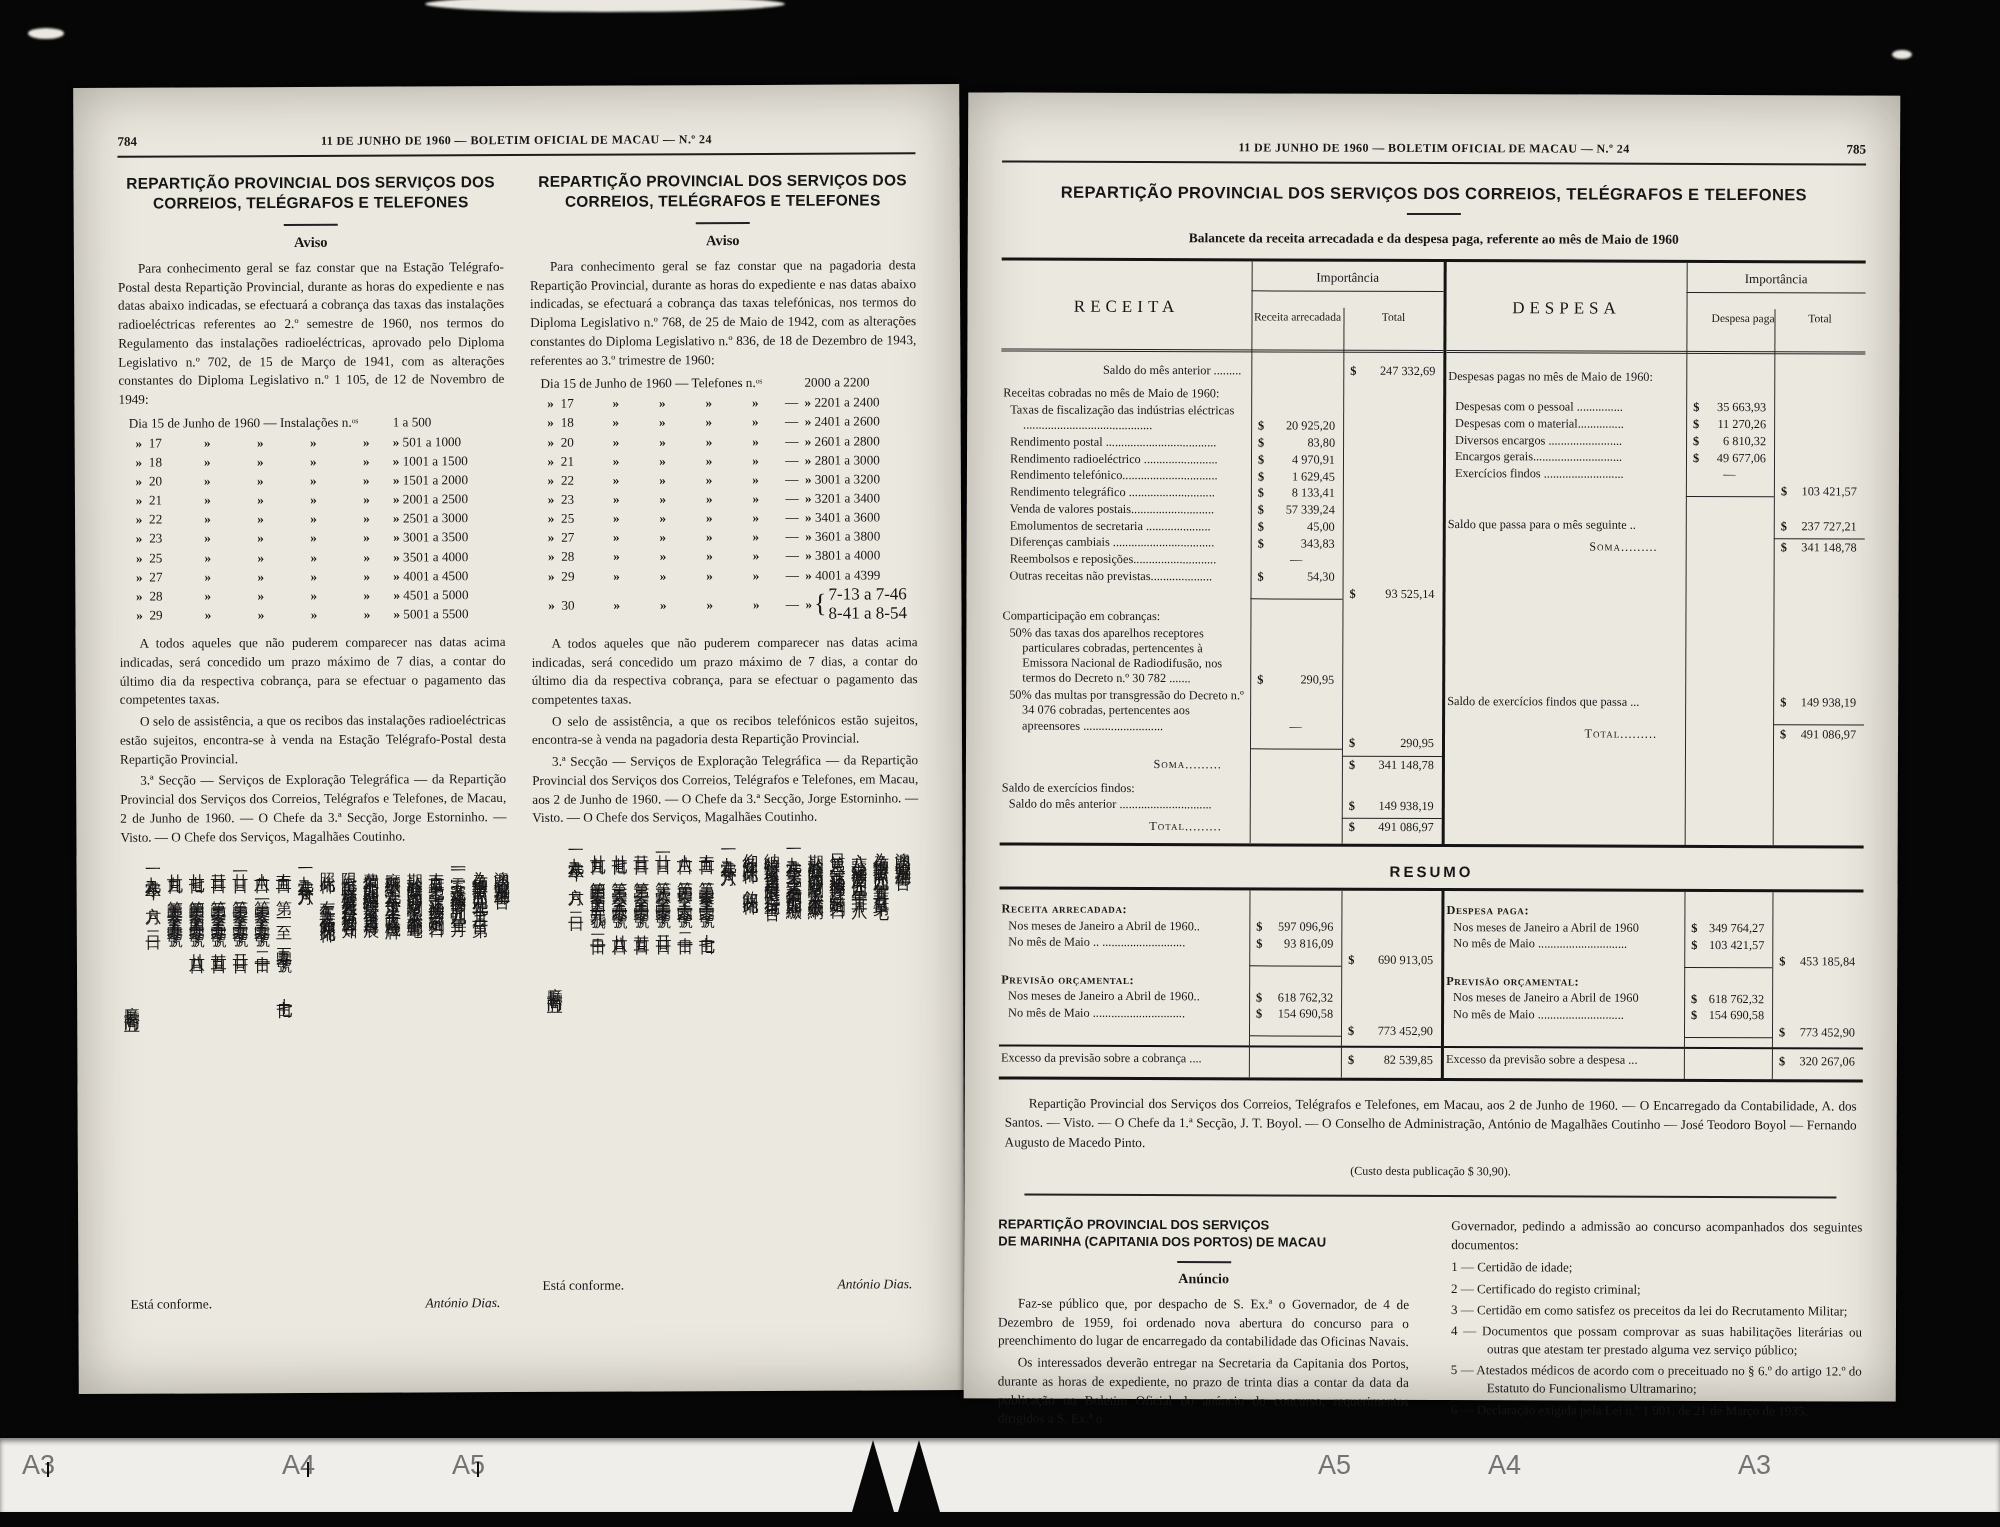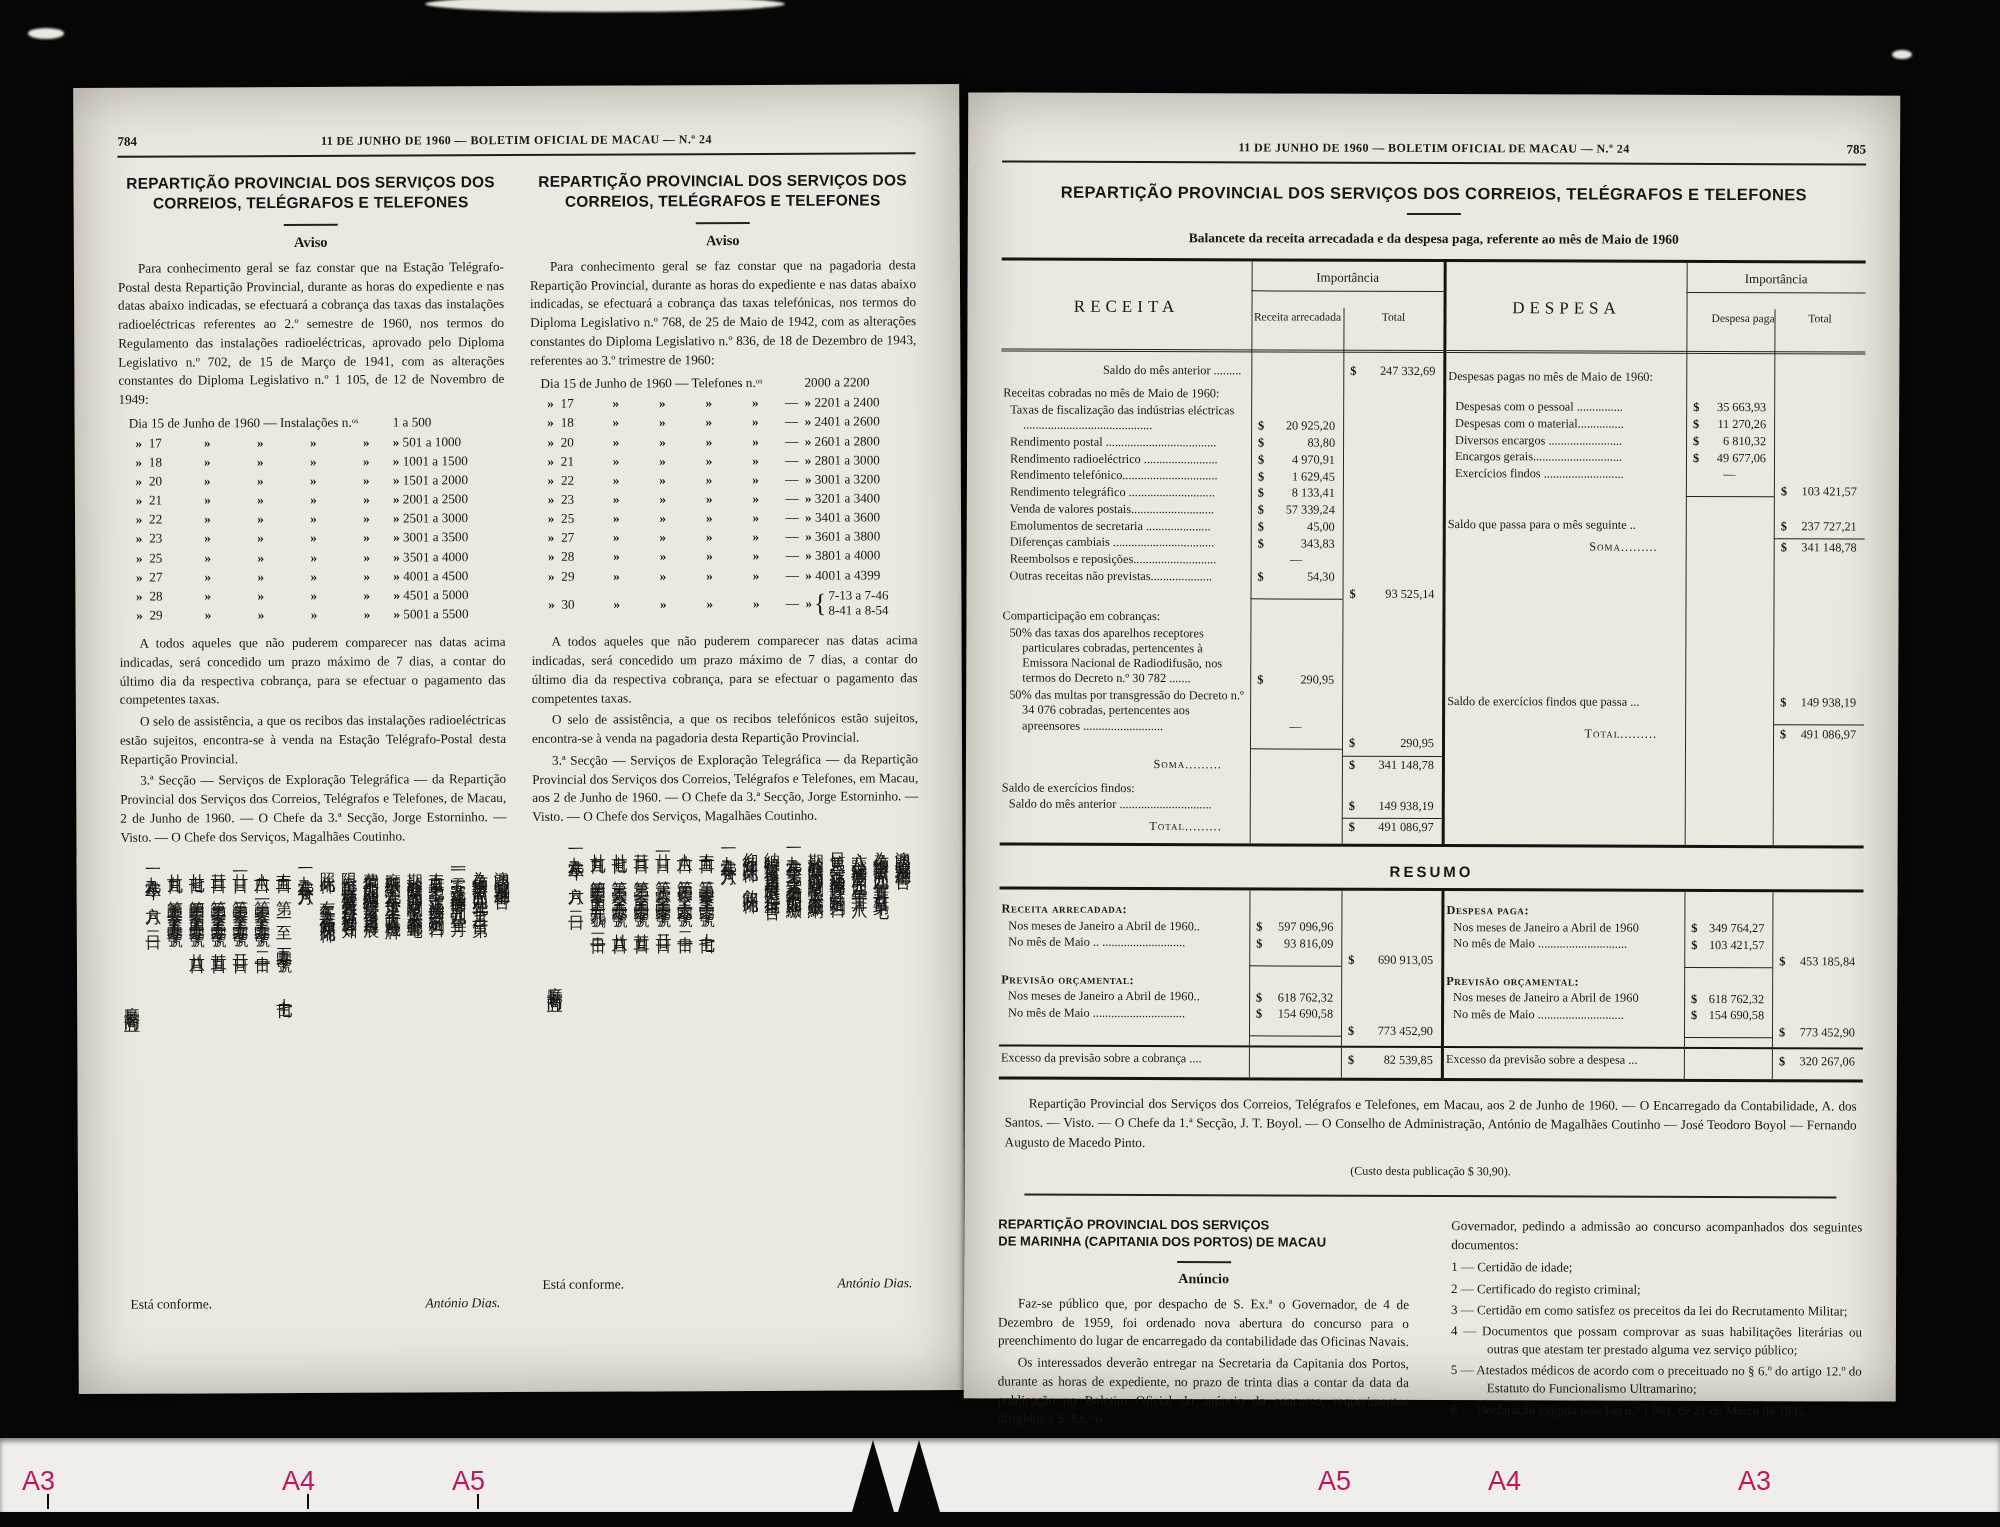--- a/index.html
+++ b/index.html
@@ -33,21 +33,21 @@
   .sfirst .sfr{width:112px;}
   .srow{display:flex;align-items:baseline;line-height:1.45;}
   .slead{width:20px;text-align:center;font-weight:bold;}
   .sday{width:32px;}
   .sq{flex:1;text-align:center;font-weight:bold;}
   .sdash{width:26px;text-align:center;}
   .srange{width:112px;}
   .srange .rq{font-weight:bold;}
   .brace-group{display:flex;align-items:center;}
   .brace{font-size:26px;font-weight:normal;margin:0 2px;}
-  .b2{font-size:13px;line-height:1.15;}
+  .b2{font-size:17px;line-height:1.15;}
 
   .cjk-wrap{display:flex;justify-content:center;margin-top:14px;}
   .cjk{writing-mode:vertical-rl;height:424px;font-size:16px;line-height:1.05;
        font-family:"DejaVu Sans",sans-serif;}
   .cjk-col{margin-left:5px;letter-spacing:3px;}
   .conf{display:flex;justify-content:space-between;font-size:13.5px;margin:12px 8px 0;}
   .conf .sig{font-style:italic;}
 
   
   .rp-title{font-family:"Liberation Sans",sans-serif;font-weight:bold;font-size:16.5px;
@@ -110,22 +110,22 @@
   .bottom-cols{display:flex;gap:42px;margin-top:20px;}
   .bcol{flex:1;}
   .marinha-title{font-family:"Liberation Sans",sans-serif;font-weight:bold;font-size:13px;
                  text-align:left;line-height:1.35;}
   .anuncio{font-weight:bold;text-align:center;font-size:14px;margin:6px 0 8px;}
   .docs{font-size:13px;margin-top:4px;}
   .doc{padding-left:36px;text-indent:-36px;margin-top:3px;line-height:1.4;text-align:justify;}
 
   .filmstrip{position:absolute;left:0;top:1438px;width:2000px;height:74px;background:#efeeea;
              box-shadow:inset 0 3px 5px rgba(0,0,0,.5);}
-  .mk span{position:absolute;top:28px;font-family:"Liberation Sans",sans-serif;
-           font-size:27px;color:#be185d;}
+  .mk span{position:absolute;top:12px;font-family:"Liberation Sans",sans-serif;
+           font-size:27px;color:#737373;}
   .mtick{display:inline-block;width:2px;height:15px;background:#0c0c0c;
          vertical-align:super;margin:0 3px;}
   .mk-left span:nth-child(1){left:22px;}
   .mk-left span:nth-child(2){left:282px;}
   .mk-left span:nth-child(3){left:452px;}
   .mk-right span:nth-child(1){left:1318px;}
   .mk-right span:nth-child(2){left:1488px;}
   .mk-right span:nth-child(3){left:1738px;}
   .tri{position:absolute;bottom:0;width:0;height:0;
        border-left:21px solid transparent;border-right:21px solid transparent;

